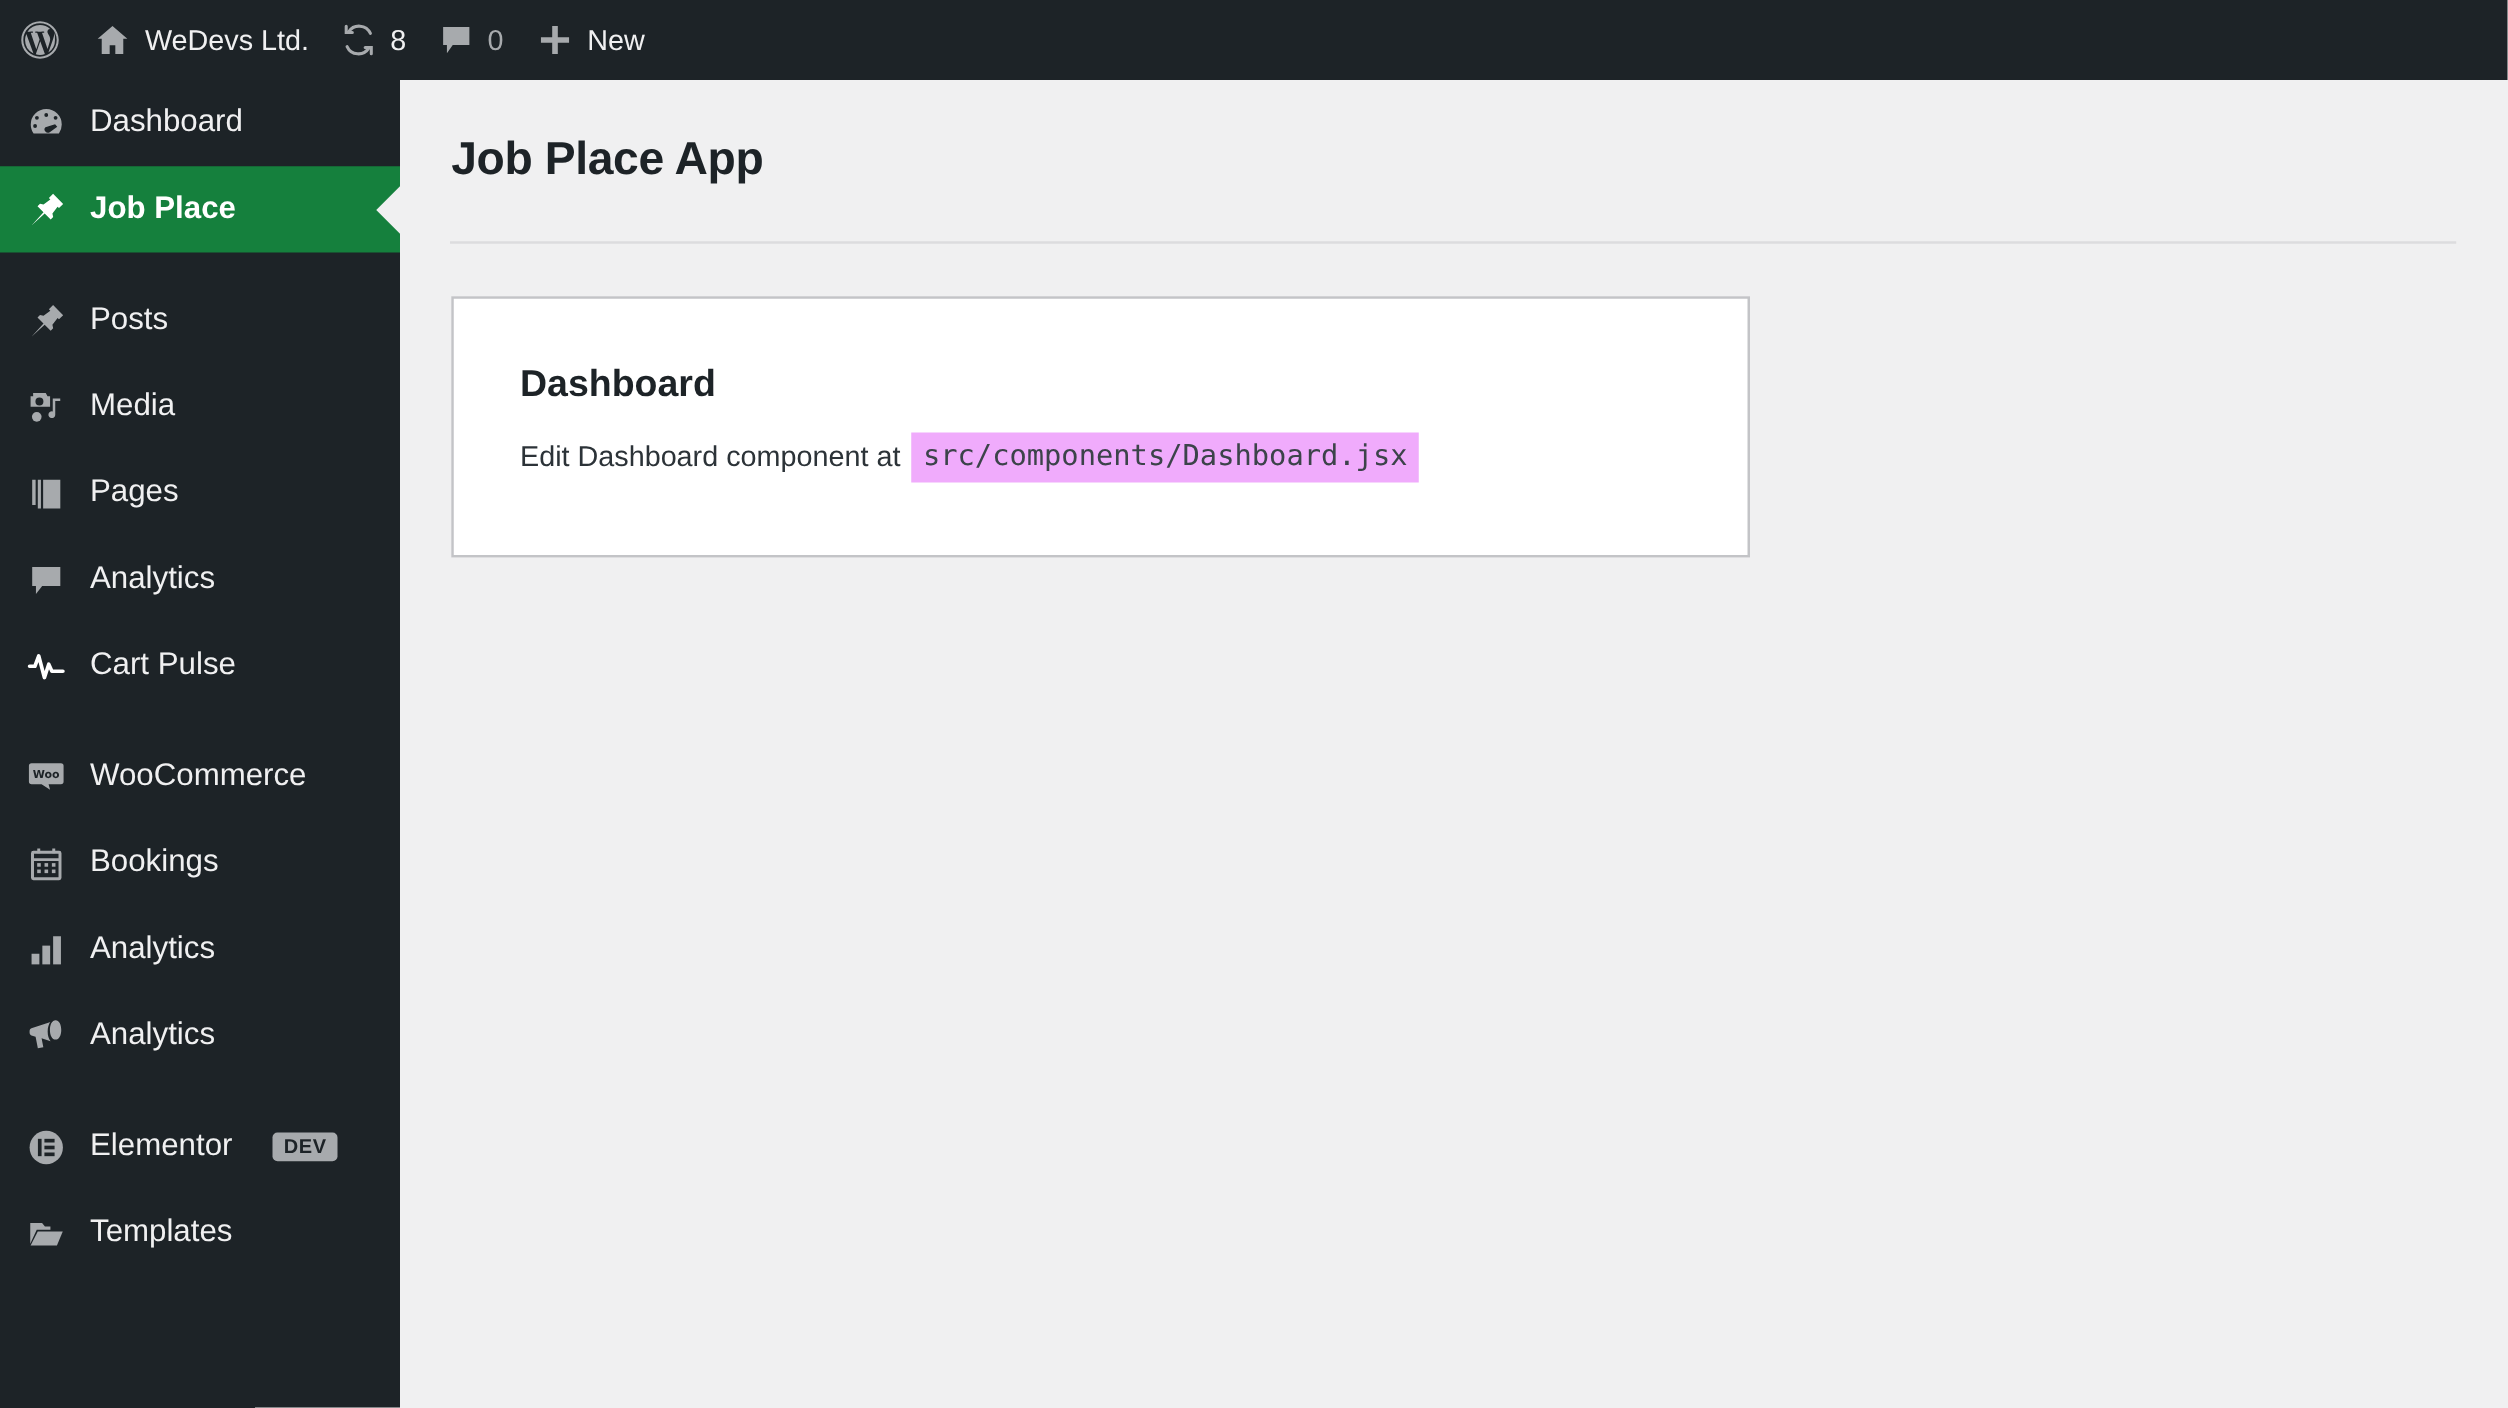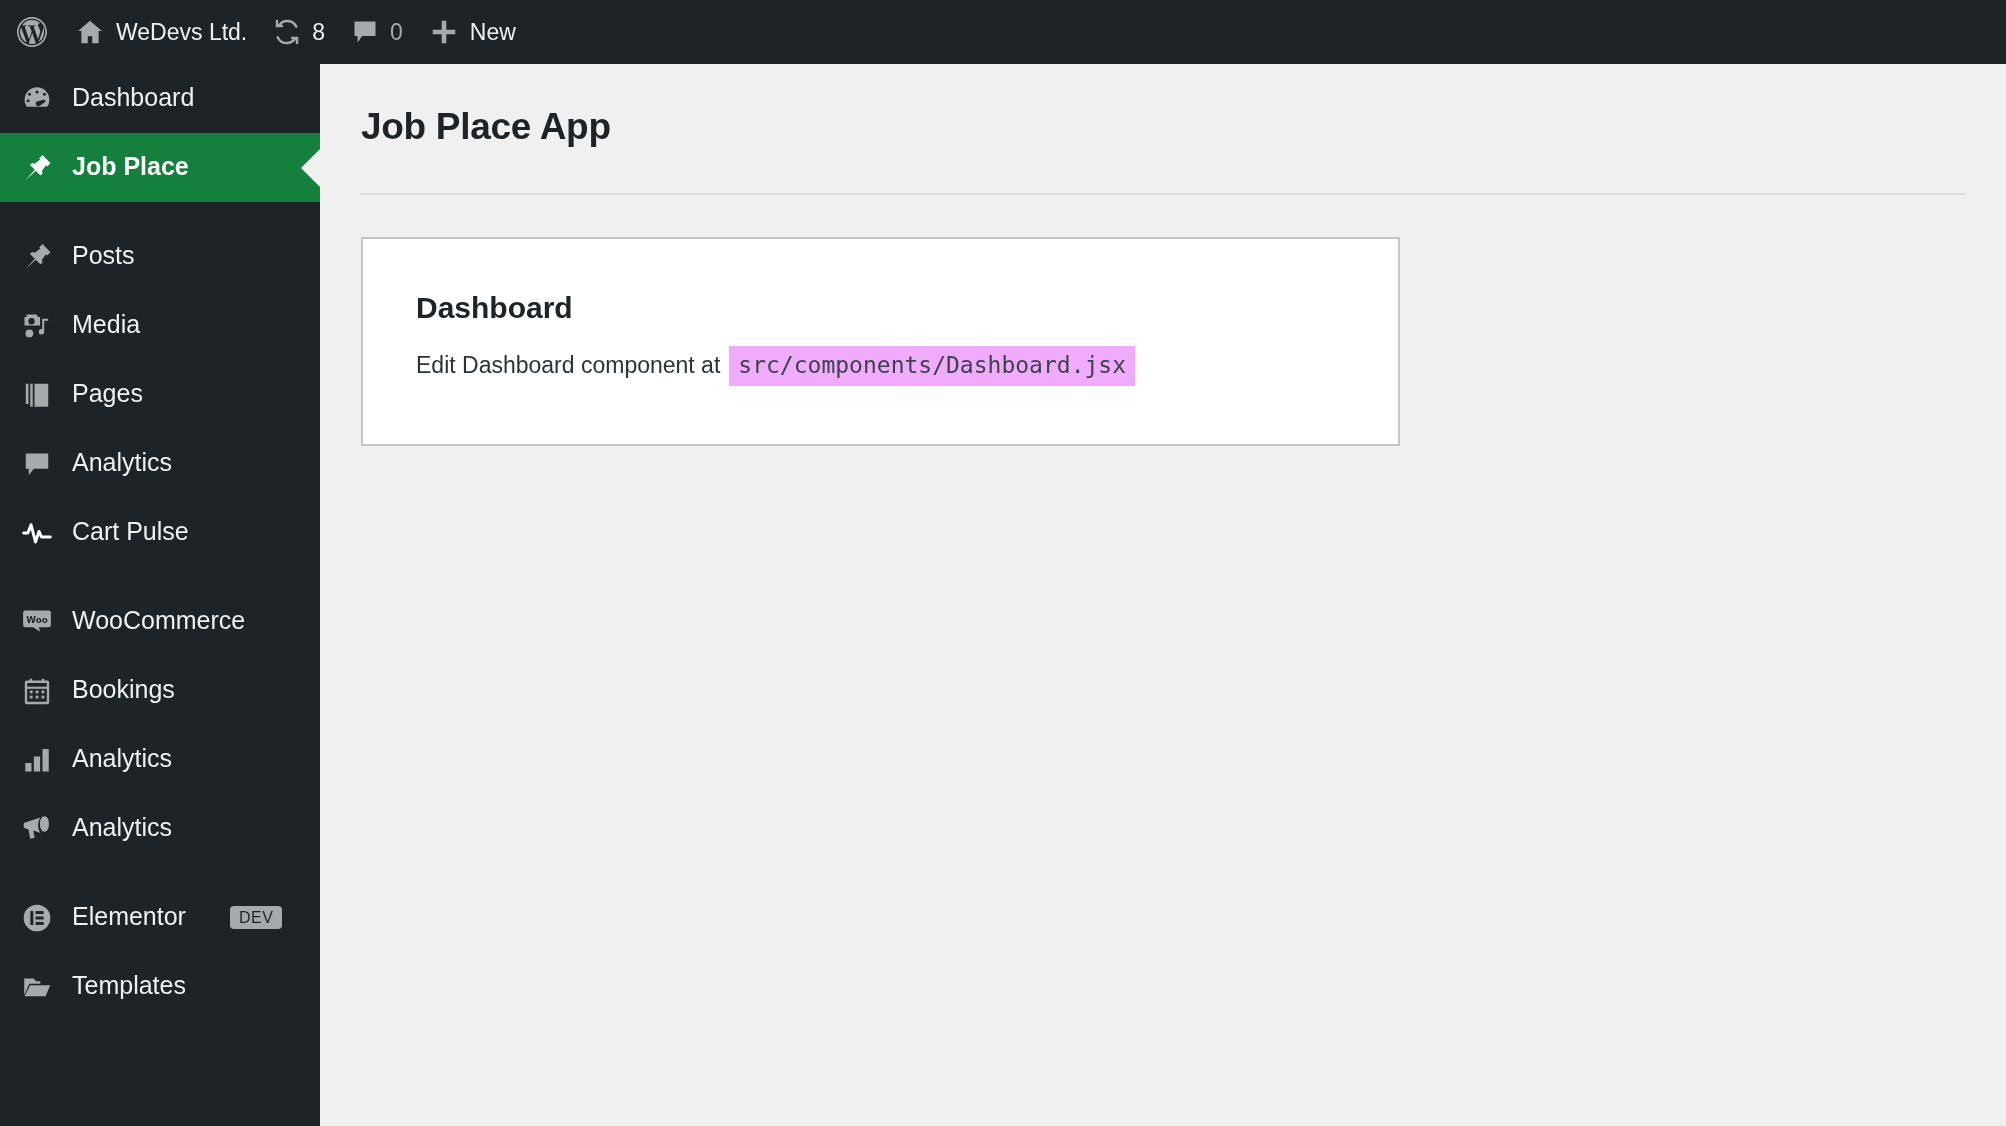--- a/index.html
+++ b/index.html
@@ -67,25 +67,25 @@
   .menu-item.current .arrow {
     position: absolute; right: -1px; top: 50%;
     transform: translateY(-50%);
     width: 0; height: 0;
     border-top: 20px solid transparent;
     border-bottom: 20px solid transparent;
     border-right: 20px solid #f0f0f1;
   }
   .menu-sep { height: 20px; }
   .dev-badge {
-    margin-left: 28px;
+    margin-left: 16px;
     background: #a7aaad;
     color: #1d2327;
     font-size: 16px;
-    font-weight: 400;
+    font-weight: 700;
     letter-spacing: 0.5px;
     padding: 4px 9px 3px;
     border-radius: 4px;
     line-height: 1;
   }
 
   
   #wpbody {
     position: absolute;
     top: 64px; left: 320px;

